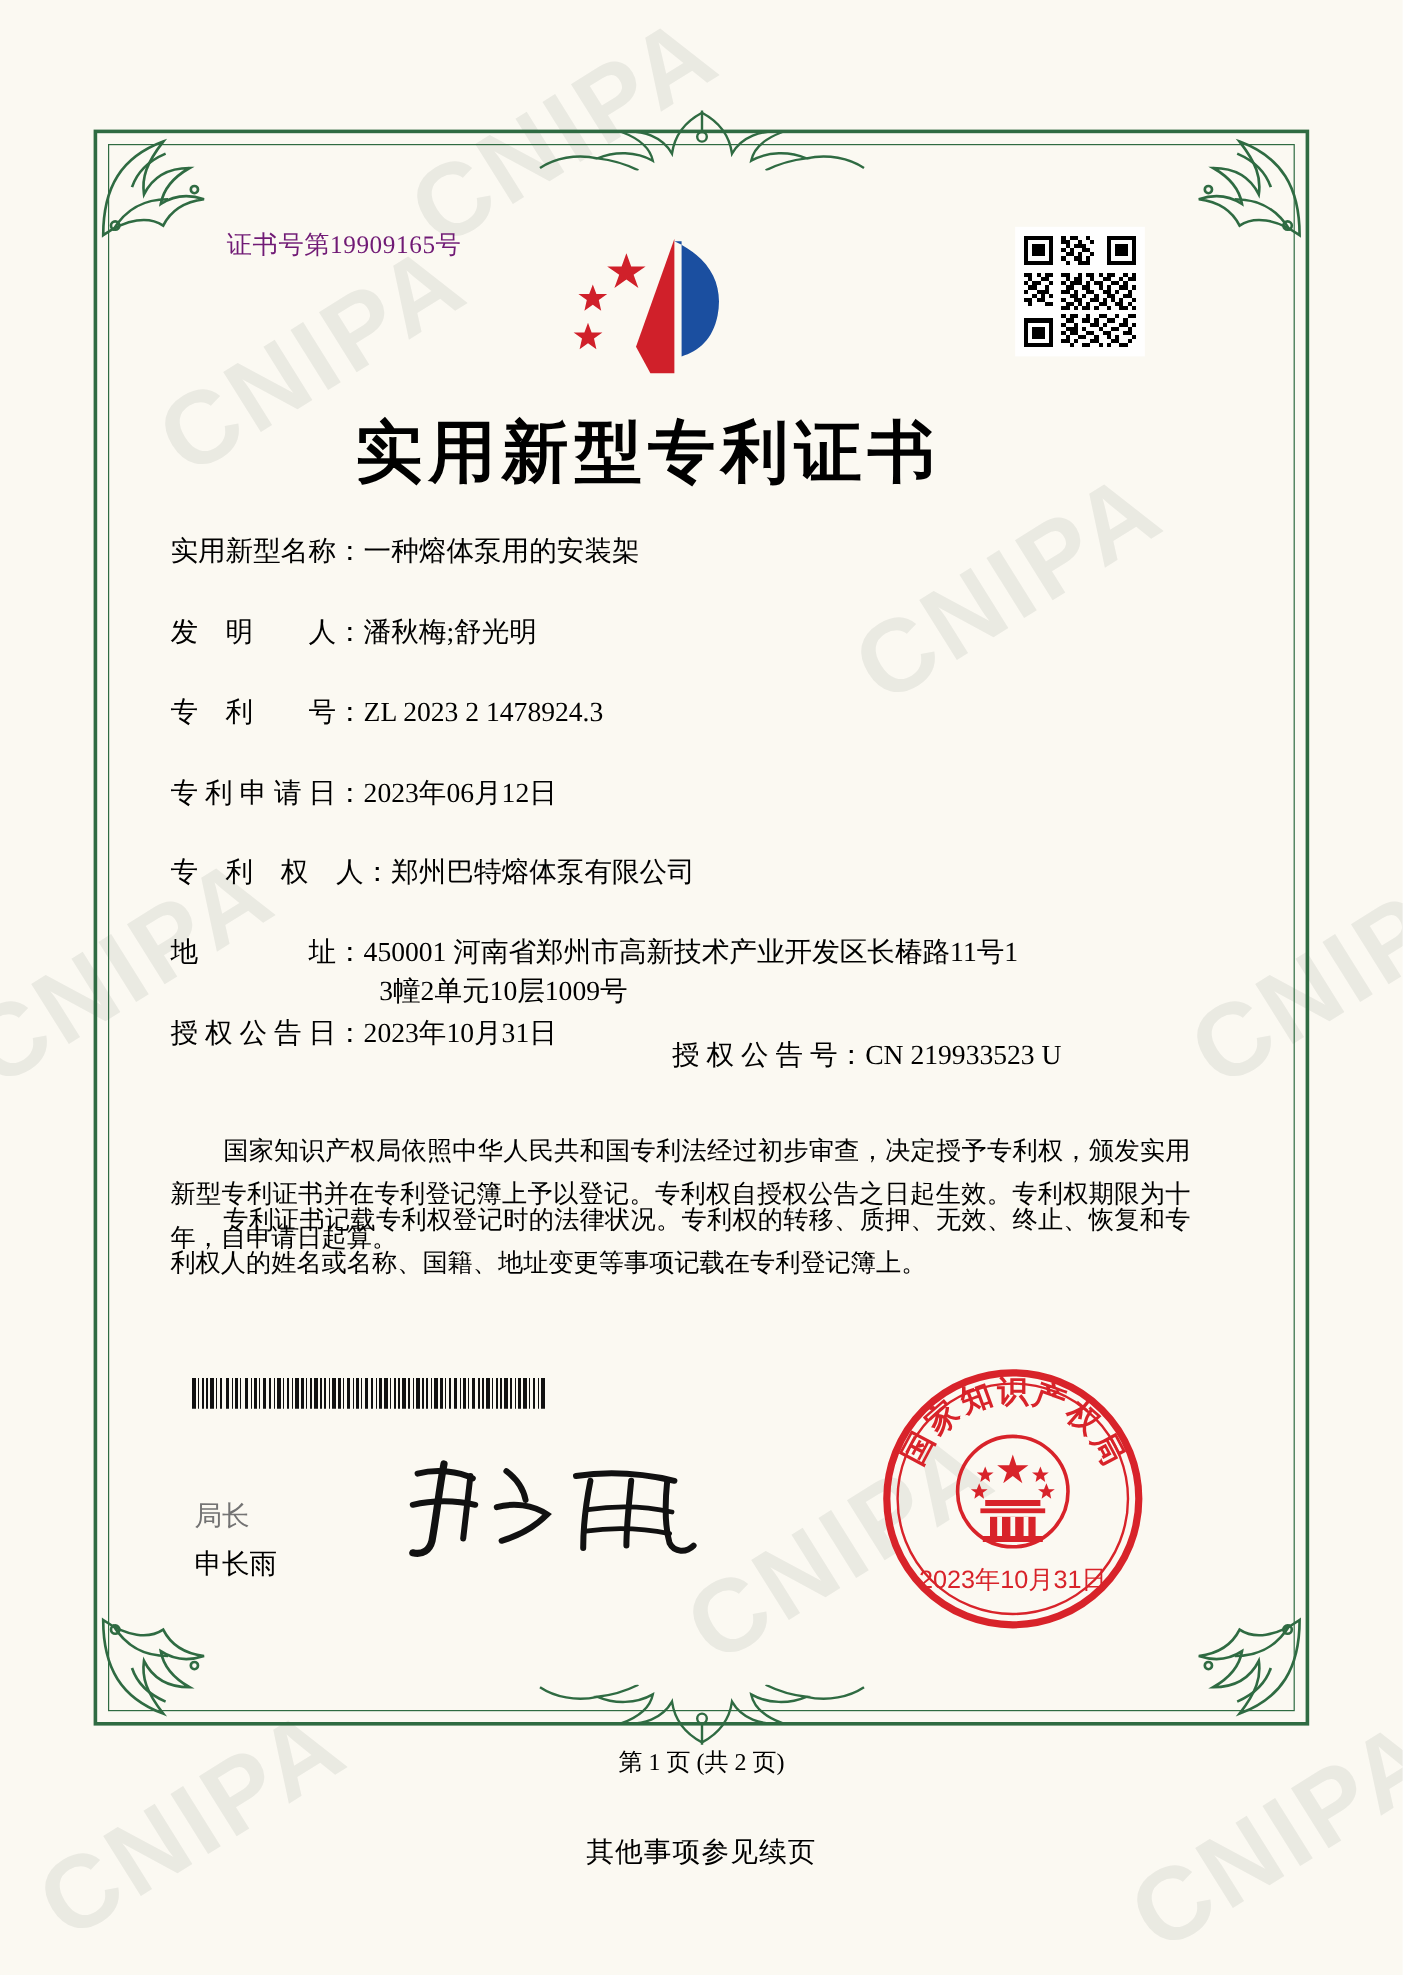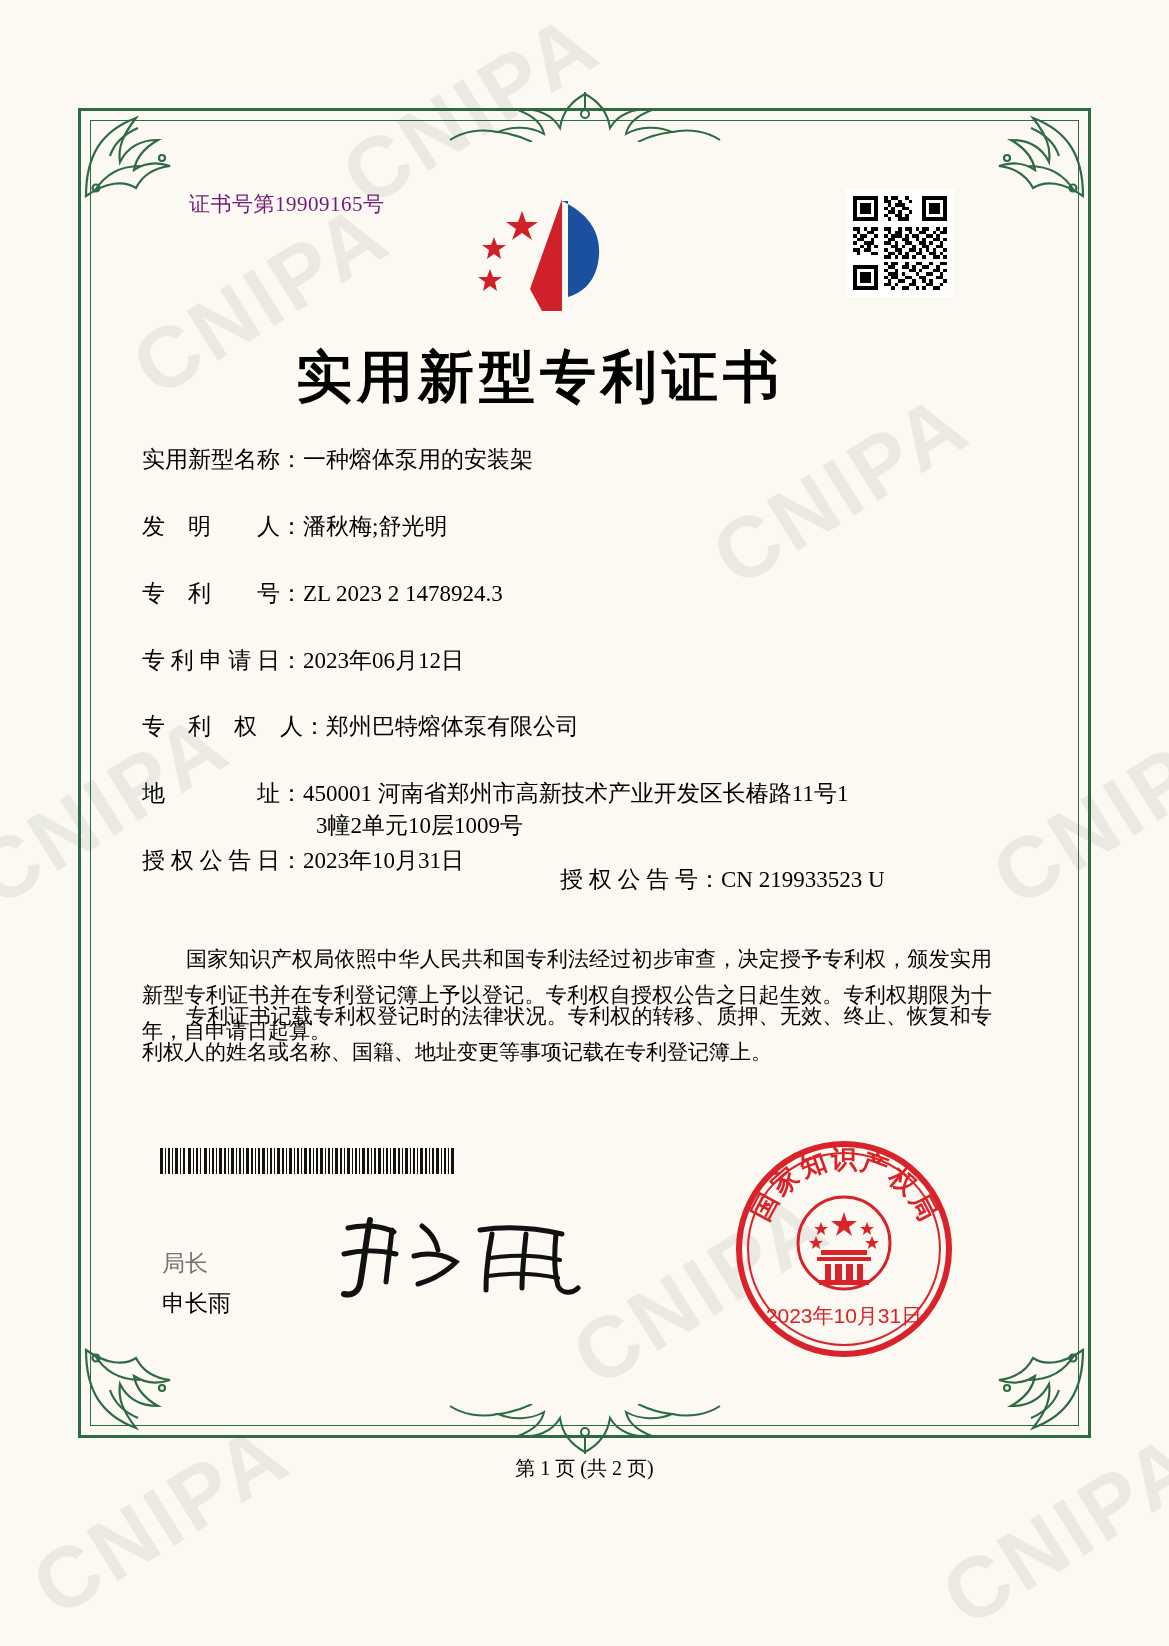--- a/index.html
+++ b/index.html
@@ -632,14 +632,15 @@
         <rect x="109" y="126" width="4" height="16" fill="#fbf9f2"></rect>
         <rect x="120" y="126" width="4" height="16" fill="#fbf9f2"></rect>
         <rect x="86" y="142" width="50" height="5" fill="#d8232a"></rect>
       </g>
       <text x="111" y="185" text-anchor="middle" fill="#d8232a" font-family="'Liberation Sans', sans-serif" font-size="21">2023年10月31日</text>
     </svg>
   </div>
 
   <div class="page-no">第 1 页 (共 2 页)</div>
 
+  <div class="footer-note">其他事项参见续页</div>
 
 </div>
 
 </body></html>

